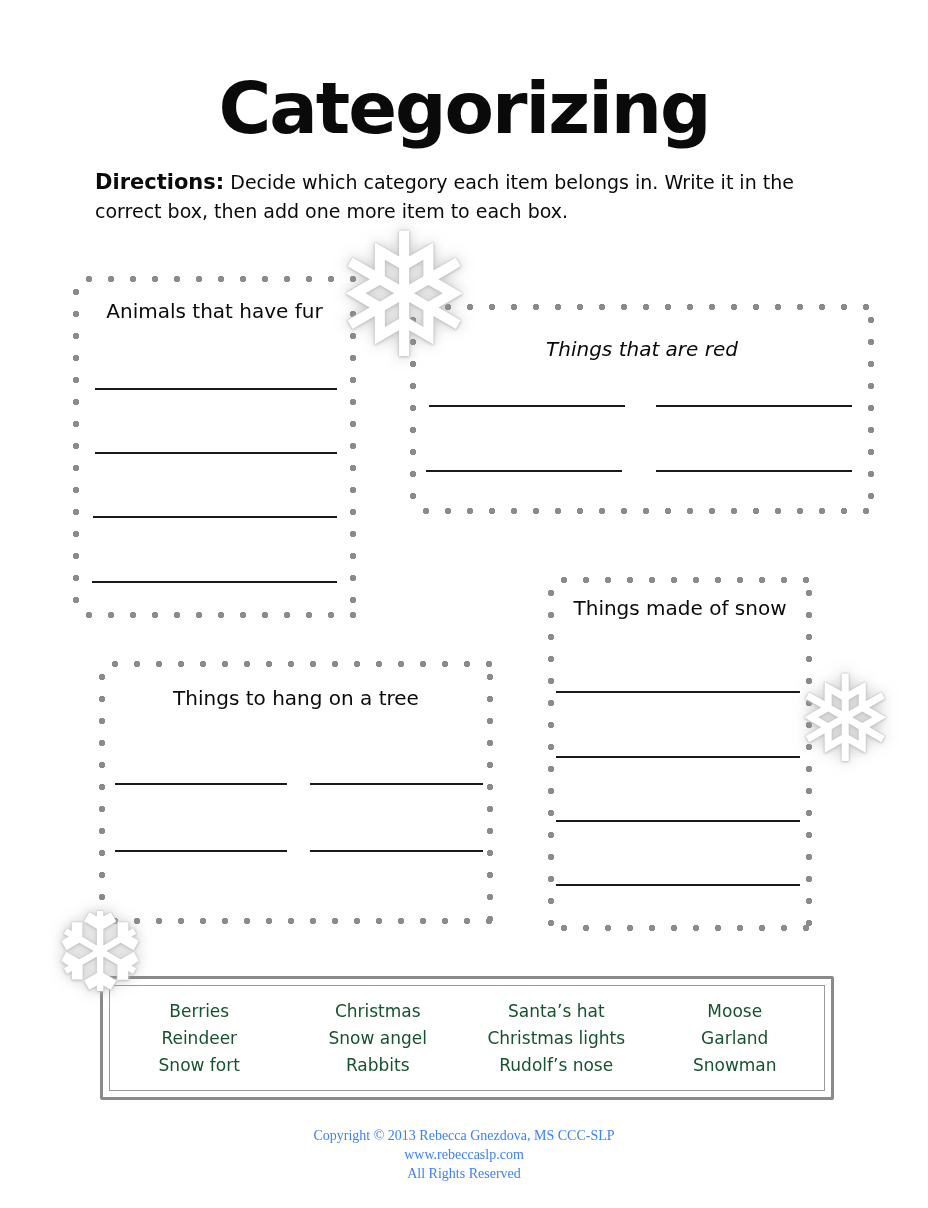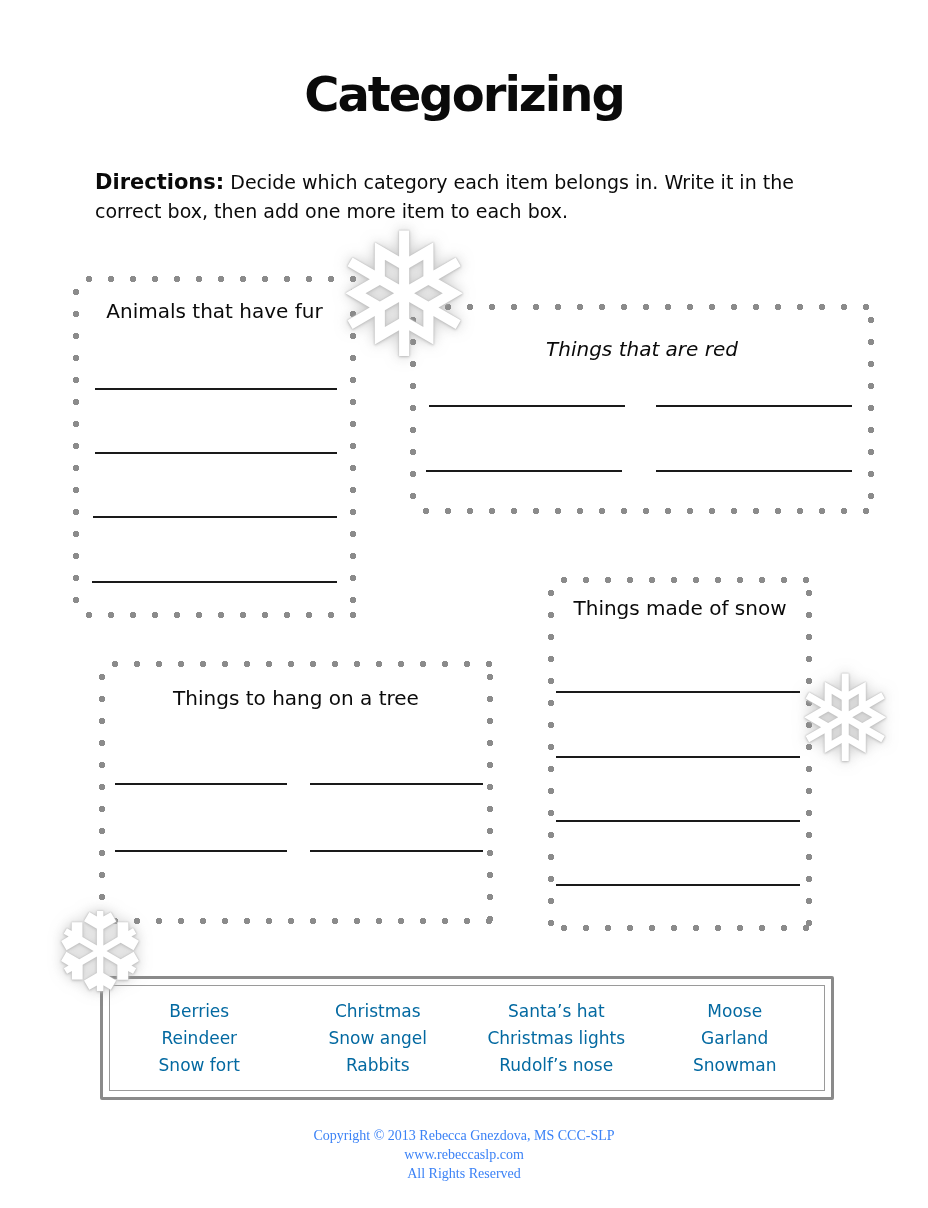--- a/index.html
+++ b/index.html
@@ -14,21 +14,21 @@
     color: #111111;
     overflow: hidden;
   }
 
   
   .title {
     position: absolute;
     top: 66px; left: 0;
     width: 100%;
     text-align: center;
-    font-size: 48px;
+    font-size: 72px;
     font-weight: bold;
     letter-spacing: -2px;
     color: #0a0a0a;
   }
   .directions {
     position: absolute;
     left: 95px; top: 168px;
     width: 752px;
     font-size: 19px;
     line-height: 29px;
@@ -83,21 +83,21 @@
     height: calc(100% - 12px);
     border: 1px solid #9a9a9a;
     display: flex;
     align-items: center;
   }
   .wb-col { flex: 1; display: flex; flex-direction: column; }
   .wb-word {
     text-align: center;
     font-size: 17px;
     line-height: 27px;
-    color: #0369a1;
+    color: #14532d;
     white-space: nowrap;
   }
 
   
   .footer {
     position: absolute;
     left: 0; top: 1126px;
     width: 100%;
     text-align: center;
     font-family: "Liberation Serif", serif;

